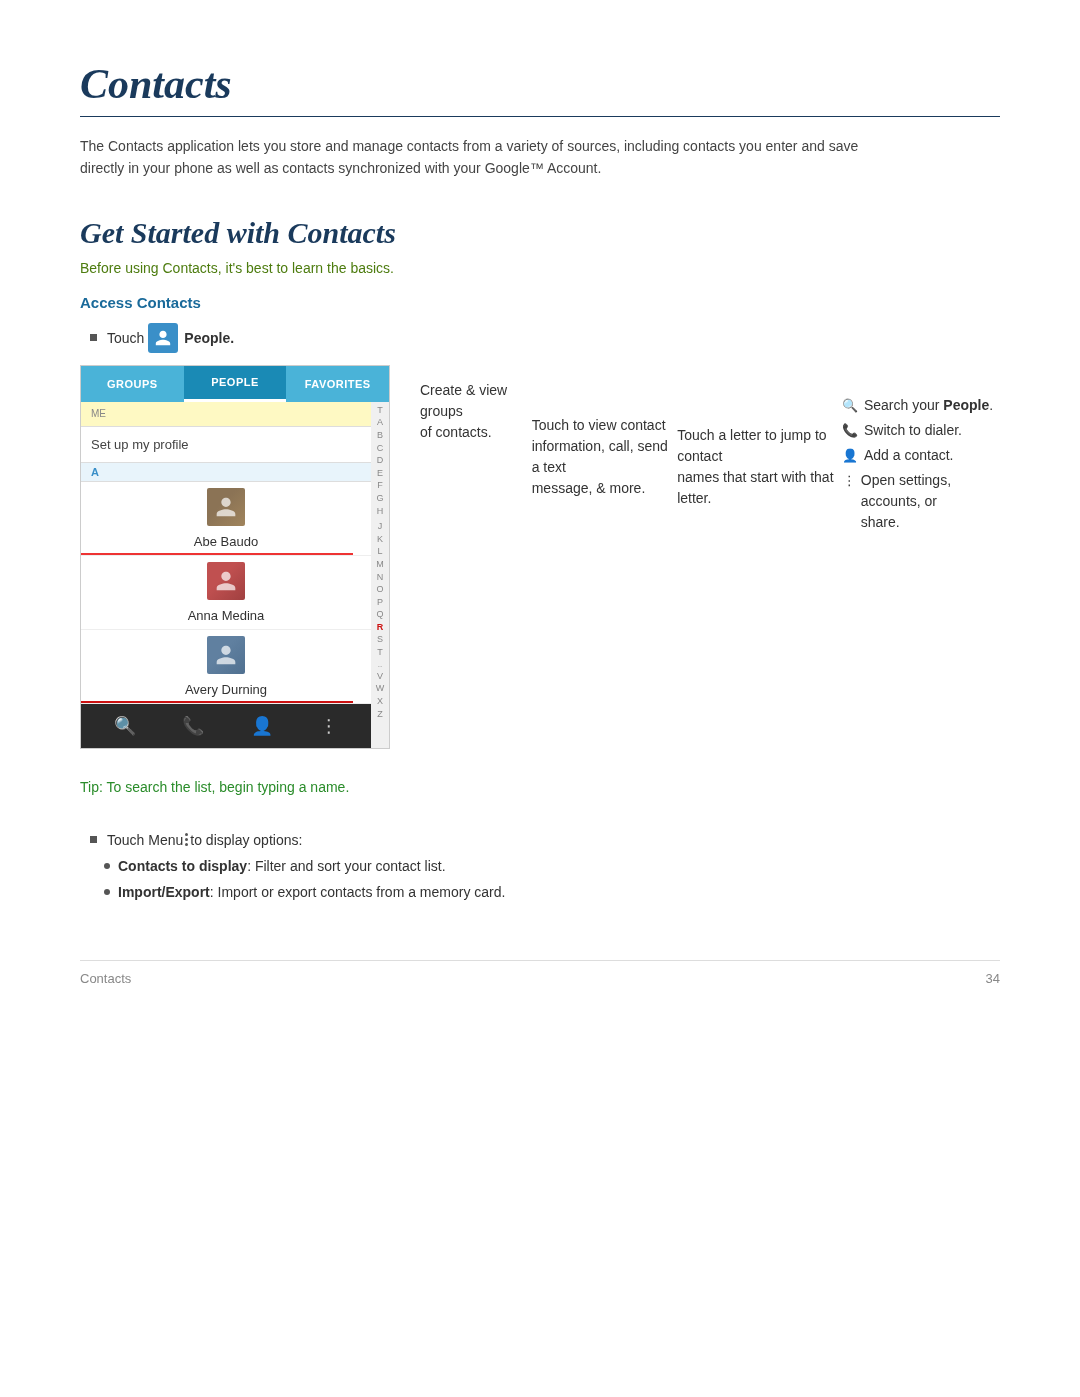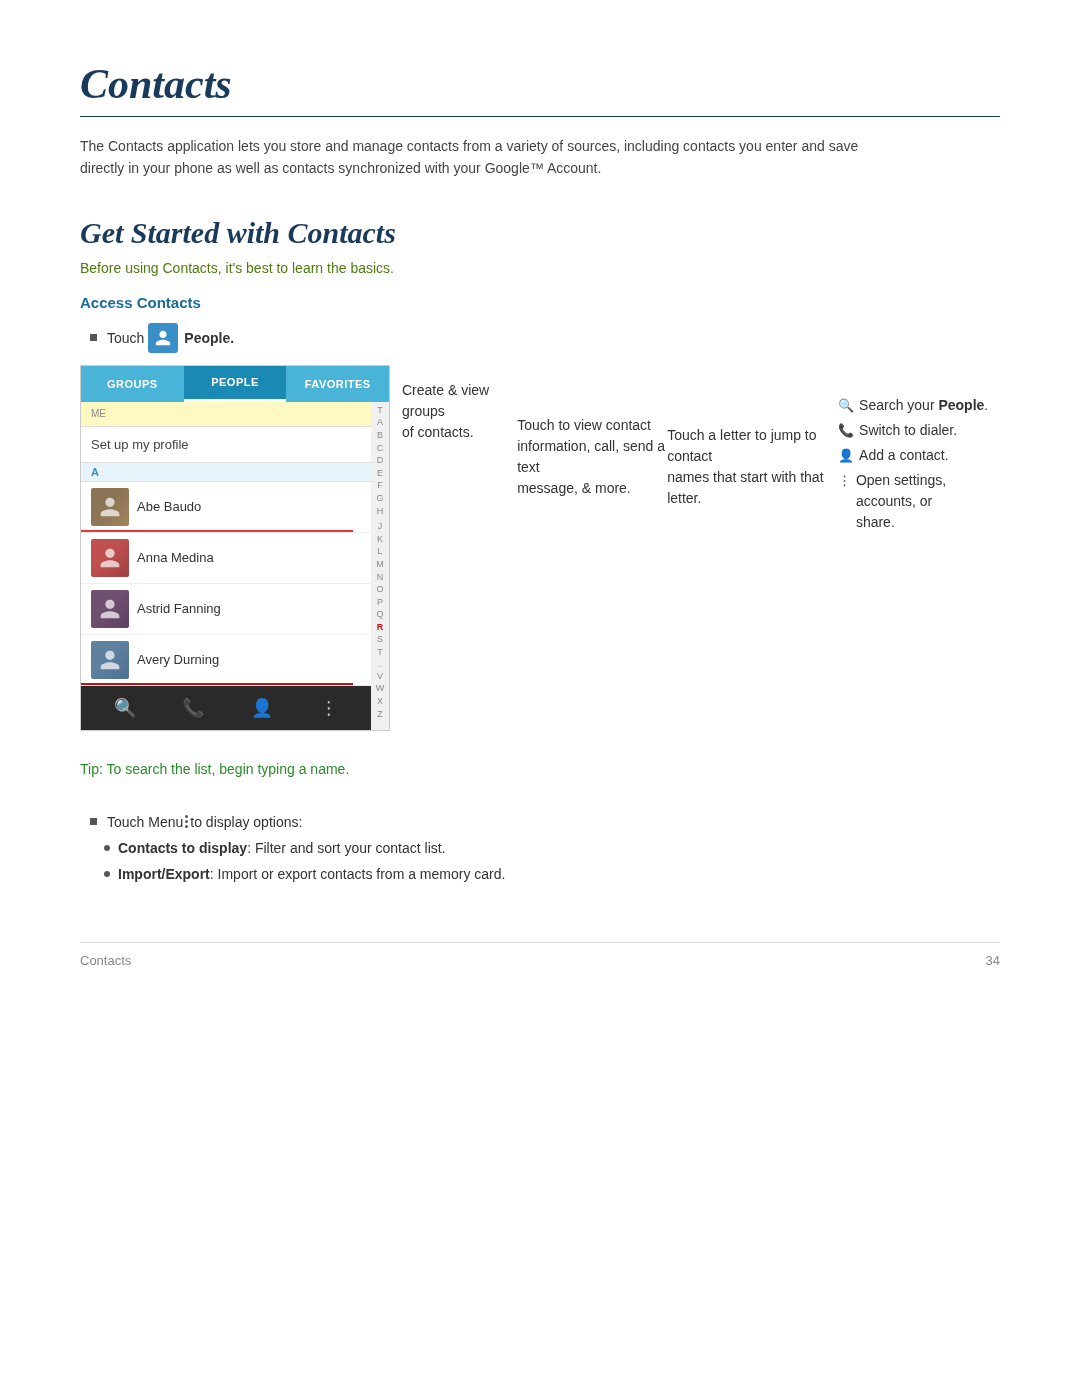--- a/index.html
+++ b/index.html
@@ -77,21 +77,21 @@
       vertical-align: middle;
     }
     .people-icon-inline svg {
       width: 18px; height: 18px; fill: white;
     }
 
     
     .screenshot-area {
       display: flex;
       flex-direction: row;
-      gap: 12px;
+      gap: 30px;
       margin-bottom: 30px;
       align-items: flex-start;
     }
     .phone-screenshot {
       width: 310px;
       flex-shrink: 0;
       background: #f0f0f0;
       border: 1px solid #ccc;
       font-size: 12px;
       color: #333;
@@ -166,20 +166,21 @@
       border-bottom: 1px solid #ddd;
     }
     .contact-row {
       display: flex;
       align-items: center;
       padding: 6px 10px;
       background: white;
       border-bottom: 1px solid #eee;
       gap: 8px;
       position: relative;
+      flex-direction: column;
     }
     .contact-avatar {
       width: 38px;
       height: 38px;
       border-radius: 2px;
       flex-shrink: 0;
       overflow: hidden;
       background: #888;
     }
     .contact-avatar svg, .contact-avatar div {
@@ -363,30 +364,20 @@
           <div class="contact-avatar avatar-anna">
             <div class="avatar-person">
               <svg viewBox="0 0 24 24">
                   <path d="M12 12c2.2 0 4-1.8 4-4s-1.8-4-4-4-4 1.8-4 4 1.8 4 4 4zm0 2c-2.7 0-8 1.3-8 4v2h16v-2c0-2.7-5.3-4-8-4z"></path>
                 </svg>
             </div>
           </div>
           <span class="contact-name">Anna Medina</span>
         </div>
 
-        <div class="contact-row">
-          <div class="contact-avatar avatar-astrid">
-            <div class="avatar-person">
-              <svg viewBox="0 0 24 24">
-                  <path d="M12 12c2.2 0 4-1.8 4-4s-1.8-4-4-4-4 1.8-4 4 1.8 4 4 4zm0 2c-2.7 0-8 1.3-8 4v2h16v-2c0-2.7-5.3-4-8-4z"></path>
-                </svg>
-            </div>
-          </div>
-          <span class="contact-name">Astrid Fanning</span>
-        </div>
 
         <div class="contact-row" style="position:relative;">
           <div class="contact-avatar avatar-avery">
             <div class="avatar-person">
               <svg viewBox="0 0 24 24">
                   <path d="M12 12c2.2 0 4-1.8 4-4s-1.8-4-4-4-4 1.8-4 4 1.8 4 4 4zm0 2c-2.7 0-8 1.3-8 4v2h16v-2c0-2.7-5.3-4-8-4z"></path>
                 </svg>
             </div>
           </div>
           <span class="contact-name">Avery Durning</span>

